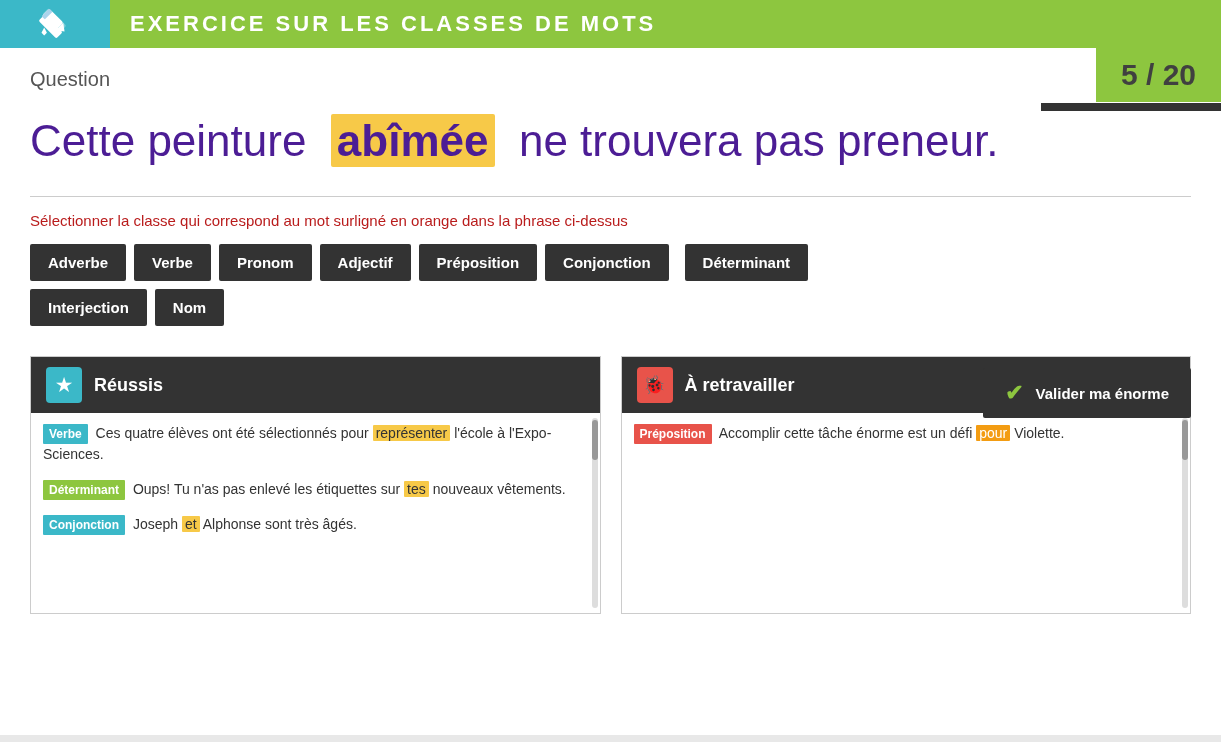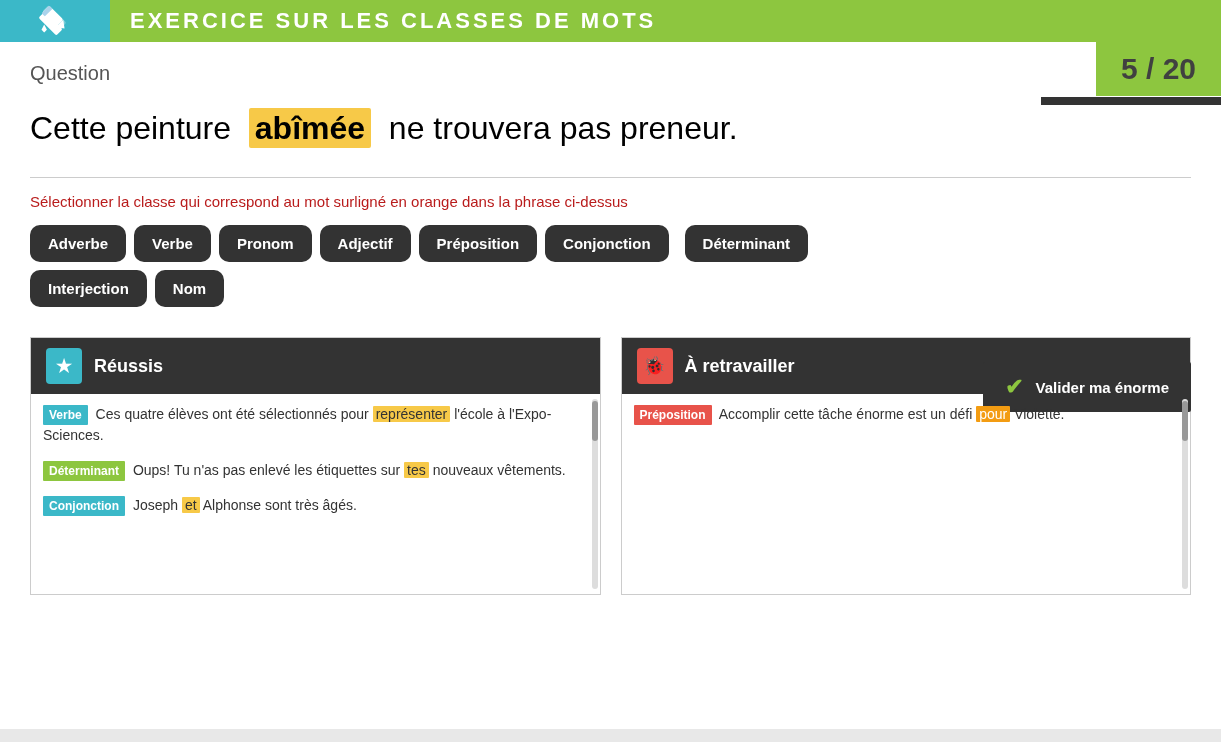--- a/index.html
+++ b/index.html
@@ -9,21 +9,21 @@
       width: 1221px;
       min-height: 742px;
       overflow: hidden;
     }
 
     
     .header {
       display: flex;
       align-items: center;
       background: #8dc63f;
-      height: 42px;
+      height: 48px;
       position: relative;
     }
     .header-icon-box {
       width: 110px;
       height: 55px;
       background: #3bb8c8;
       display: flex;
       align-items: center;
       justify-content: center;
       flex-shrink: 0;
@@ -74,22 +74,22 @@
     
     .question-section {
       padding: 20px 30px 0 30px;
     }
     .question-label {
       font-size: 20px;
       color: #555;
       margin-bottom: 15px;
     }
     .sentence {
-      font-size: 32px;
-      color: #000000;
+      font-size: 44px;
+      color: #4c1d95;
       margin-bottom: 20px;
       padding: 10px 0;
     }
     .highlighted-word {
       background: #f7c948;
       padding: 2px 6px;
       border-radius: 2px;
       font-weight: bold;
     }
     .divider {
@@ -111,21 +111,21 @@
       margin-bottom: 20px;
     }
     .word-class-btn {
       background: #333;
       color: #fff;
       border: none;
       padding: 10px 18px;
       font-size: 15px;
       font-weight: bold;
       cursor: pointer;
-      border-radius: 10px;
+      border-radius: 2px;
     }
 
     
     .validate-btn {
       background: #333;
       color: #fff;
       border: none;
       padding: 12px 22px;
       font-size: 15px;
       font-weight: bold;

